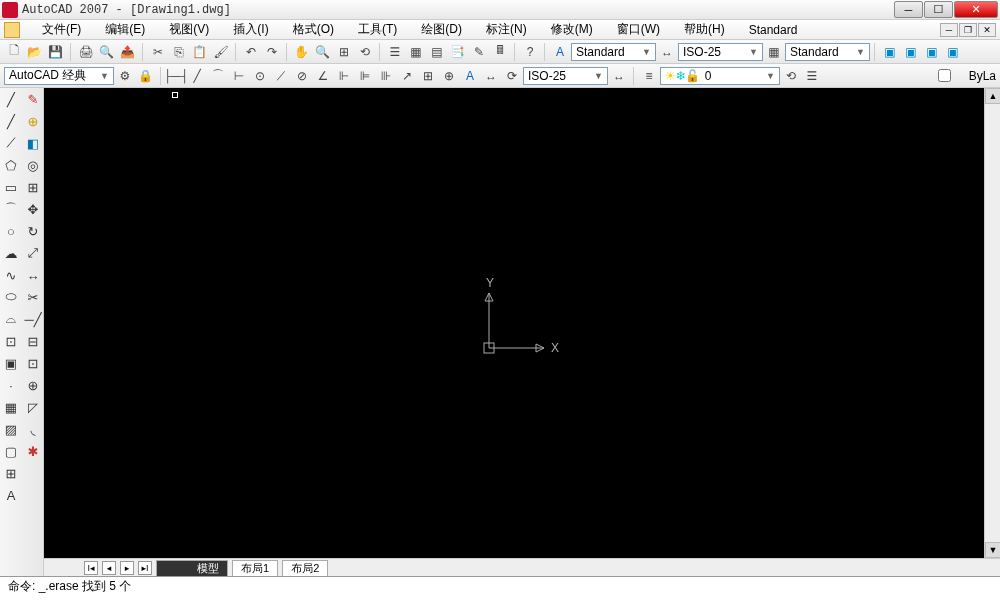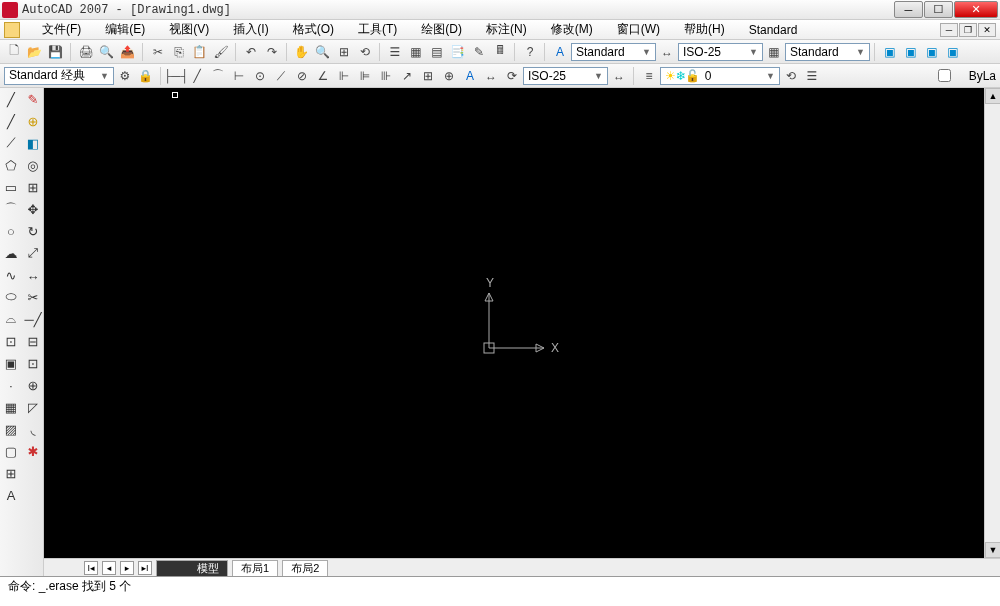--- a/index.html
+++ b/index.html
@@ -131,21 +131,21 @@
     </div>
   <div class="tbar-sep"></div>
   <div class="tbar-btn" style="color:#0088cc">▣</div>
   <div class="tbar-btn" style="color:#0088cc">▣</div>
   <div class="tbar-btn" style="color:#0088cc">▣</div>
   <div class="tbar-btn" style="color:#0088cc">▣</div>
 </div>
 
 <div class="toolbar">
   <div class="tbar-combo" style="min-width:110px">
-      <span>Standard 经典</span>
+      <span>AutoCAD 经典</span>
       <span class="dd">▼</span>
     </div>
   <div class="tbar-btn">⚙</div>
   <div class="tbar-btn">🔒</div>
   <div class="tbar-sep"></div>
   <div class="tbar-btn">├─┤</div>
   <div class="tbar-btn">╱</div>
   <div class="tbar-btn">⌒</div>
   <div class="tbar-btn">⊢</div>
   <div class="tbar-btn">⊙</div>

